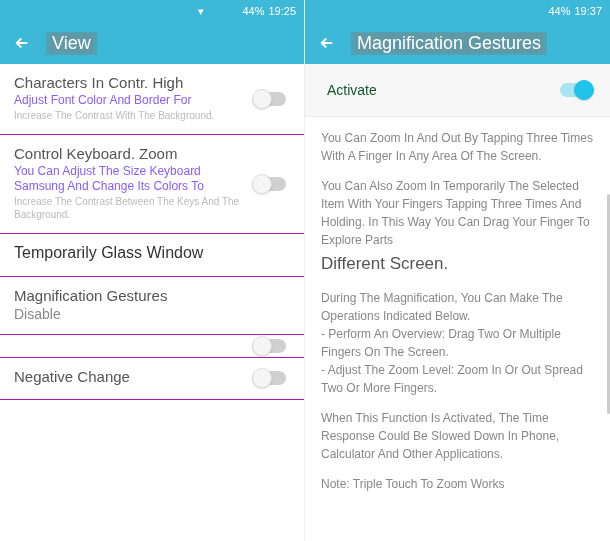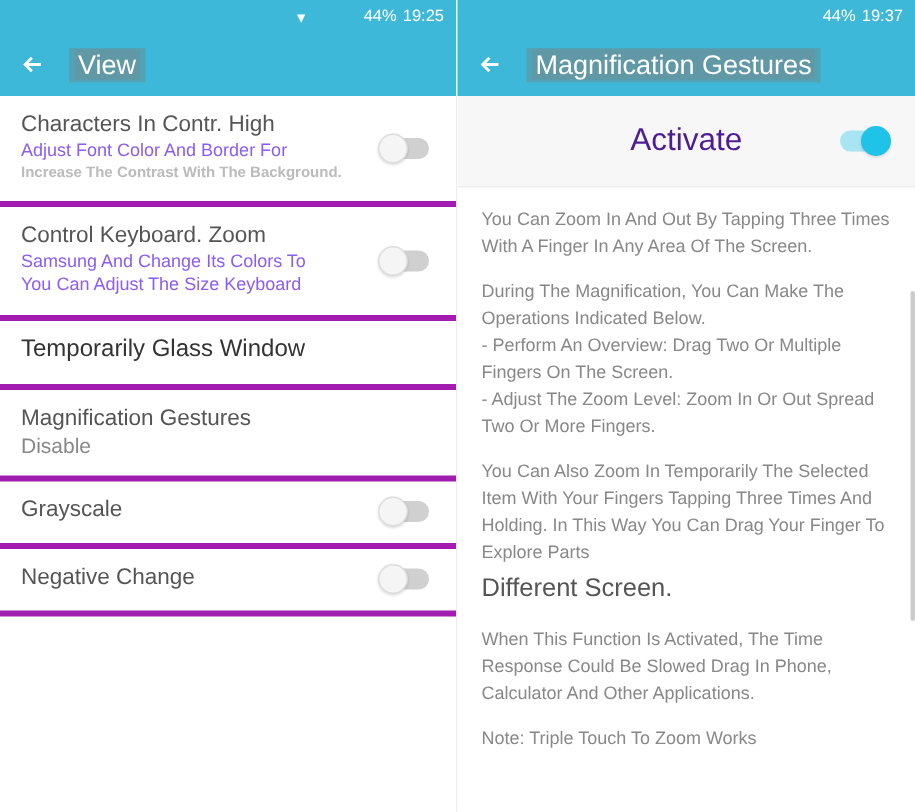--- a/index.html
+++ b/index.html
@@ -57,21 +57,21 @@
       background: rgba(120,120,120,0.35);
       padding: 1px 4px;
     }
     .content {
       flex: 1;
       overflow-y: hidden;
       background: #fff;
     }
     .list-item {
       padding: 10px 14px 12px 14px;
-      border-bottom: 4px solid #a21caf;
+      border-bottom: 1px solid #a21caf;
       display: flex;
       align-items: flex-start;
       position: relative;
     }
     .list-item .texts {
       flex: 1;
       padding-right: 44px;
     }
     .item-title {
       font-size: 15px;
@@ -85,21 +85,20 @@
     }
     .item-sub {
       font-size: 12px;
       color: #8b5cf6;
       line-height: 1.3;
     }
     .item-sub2 {
       font-size: 10px;
       color: #bbb;
       line-height: 1.3;
-      font-weight: bold;
     }
     .item-state {
       font-size: 14px;
       color: #888;
       margin-top: 2px;
     }
     .toggle {
       position: absolute;
       right: 18px;
       top: 50%;
@@ -132,24 +131,23 @@
     }
     .activate-row {
       padding: 18px 22px;
       display: flex;
       align-items: center;
       background: #f7f7f7;
       border-bottom: 1px solid #eee;
       position: relative;
     }
     .activate-label {
-      font-size: 21px;
-      color: #4c1d95;
+      font-size: 14px;
+      color: #14532d;
       flex: 1;
-      text-align: center;
     }
     .desc-block {
       padding: 12px 16px 10px 16px;
       font-size: 12px;
       color: #888;
       line-height: 1.5;
     }
     .desc-para {
       margin-bottom: 12px;
     }
@@ -198,44 +196,42 @@
         <div class="item-title">Characters In Contr. High</div>
         <div class="item-sub">Adjust Font Color And Border For</div>
         <div class="item-sub2">Increase The Contrast With The Background.</div>
       </div>
       <div class="toggle"></div>
     </div>
 
     <div class="list-item">
       <div class="texts">
         <div class="item-title">Control Keyboard. Zoom</div>
+        <div class="item-sub">You Can Adjust The Size Keyboard</div>
         <div class="item-sub">Samsung And Change Its Colors To</div>
-        <div class="item-sub">You Can Adjust The Size Keyboard</div>
+        <div class="item-sub2">Increase The Contrast Between The Keys And The Background.</div>
       </div>
       <div class="toggle"></div>
     </div>
 
 
     <div class="list-item">
       <div class="texts">
         <div class="item-title dark">Temporarily Glass Window</div>
       </div>
     </div>
 
     <div class="list-item">
       <div class="texts">
         <div class="item-title">Magnification Gestures</div>
         <div class="item-state">Disable</div>
       </div>
     </div>
 
     <div class="list-item">
-      <div class="texts">
-        <div class="item-title">Grayscale</div>
-      </div>
       <div class="toggle"></div>
     </div>
 
     <div class="list-item">
       <div class="texts">
         <div class="item-title">Negative Change</div>
       </div>
       <div class="toggle"></div>
     </div>
 
@@ -261,25 +257,25 @@
   </div>
   <div class="content" style="position:relative">
     <div class="activate-row">
       <div class="activate-label">Activate</div>
       <div class="toggle on"></div>
     </div>
     <div class="scrollbar-hint"></div>
     <div class="desc-block">
       <div class="desc-para">You Can Zoom In And Out By Tapping Three Times With A Finger In Any Area Of The Screen.</div>
       <div class="desc-para">
+        <span>You Can Also Zoom In Temporarily The Selected Item With Your Fingers Tapping Three Times And Holding. In This Way You Can Drag Your Finger To Explore Parts</span>
+        <span class="desc-strong">Different Screen.</span>
+      </div>
+      <div class="desc-para">
         <span>During The Magnification, You Can Make The Operations Indicated Below.</span><br>
         <span>- Perform An Overview: Drag Two Or Multiple Fingers On The Screen.</span><br>
         <span>- Adjust The Zoom Level: Zoom In Or Out Spread Two Or More Fingers.</span>
       </div>
-      <div class="desc-para">
-        <span>You Can Also Zoom In Temporarily The Selected Item With Your Fingers Tapping Three Times And Holding. In This Way You Can Drag Your Finger To Explore Parts</span>
-        <span class="desc-strong">Different Screen.</span>
-      </div>
-      <div class="desc-para">When This Function Is Activated, The Time Response Could Be Slowed Drag In Phone, Calculator And Other Applications.</div>
+      <div class="desc-para">When This Function Is Activated, The Time Response Could Be Slowed Down In Phone, Calculator And Other Applications.</div>
       <div class="desc-para">Note: Triple Touch To Zoom Works</div>
     </div>
   </div>
 </div>
 
 </body></html>

